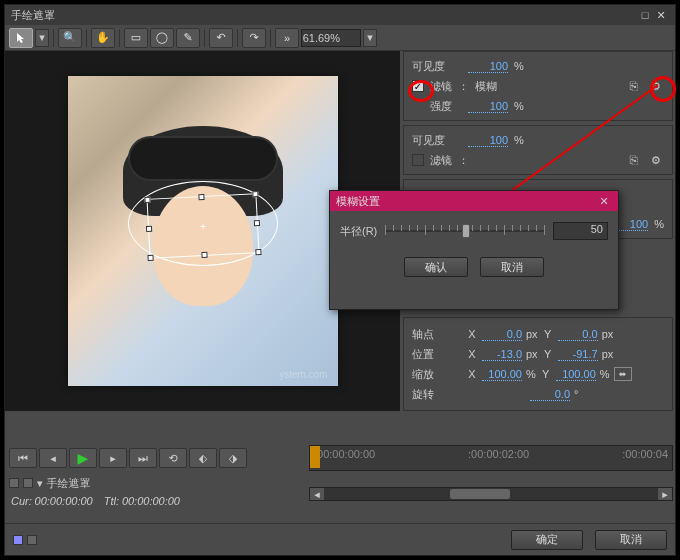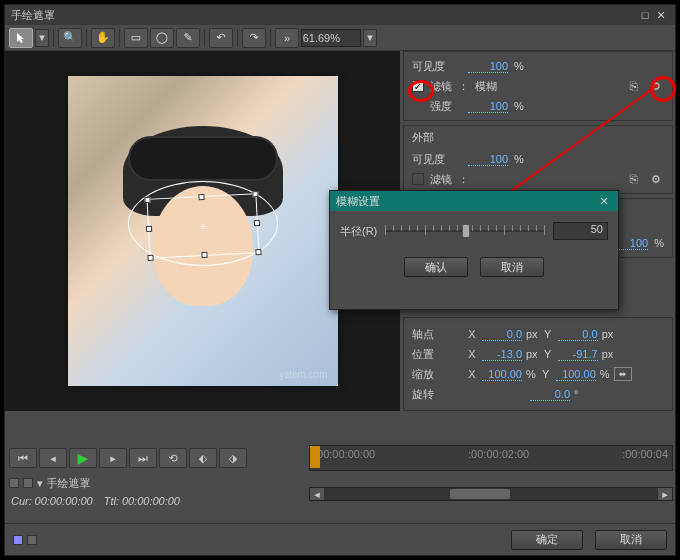--- a/index.html
+++ b/index.html
@@ -29,21 +29,21 @@
 .panel-title { color: #ccc; margin-bottom: 4px; }
 .prop-row { display: flex; align-items: center; height: 20px; color: #ccc; gap: 6px; }
 .prop-label { width: 50px; }
 .prop-val { color: #6db5ff; border-bottom: 1px dotted #6db5ff; min-width: 40px; text-align: right; display: inline-block; }
 .prop-unit { color: #ccc; }
 .checkbox { width: 12px; height: 12px; background: #ddd; border: 1px solid #333; display: inline-flex; align-items: center; justify-content: center; color: #000; font-size: 10px; }
 .icon-btn-sm { width: 16px; height: 14px; color: #ccc; display: inline-flex; align-items: center; justify-content: center; cursor: pointer; }
 .red-circle { position: absolute; border: 3px solid #e00; border-radius: 50%; pointer-events: none; }
 .arrow-line { position: absolute; pointer-events: none; }
 .dialog { position: absolute; left: 324px; top: 185px; width: 290px; height: 120px; background: #4a4a4a; border: 1px solid #222; box-shadow: 2px 2px 8px rgba(0,0,0,0.6); z-index: 10; }
-.dlg-title { height: 20px; background: #0f766e; color: #ddd; display: flex; align-items: center; padding: 0 6px; }
+.dlg-title { height: 20px; background: #be185d; color: #ddd; display: flex; align-items: center; padding: 0 6px; }
 .dlg-title .t { flex: 1; }
 .dlg-body { padding: 10px; }
 .slider-row { display: flex; align-items: center; gap: 8px; color: #ccc; }
 .slider-track { flex: 1; height: 20px; position: relative; }
 .slider-line { position: absolute; top: 9px; left: 0; right: 0; height: 2px; background: #333; }
 .slider-ticks { position: absolute; top: 4px; left: 0; right: 0; height: 12px; display: flex; justify-content: space-between; }
 .slider-tick { width: 1px; height: 6px; background: #888; }
 .slider-tick.big { height: 10px; }
 .slider-thumb { position: absolute; top: 3px; left: 48%; width: 8px; height: 14px; background: #aaa; border: 1px solid #555; border-radius: 2px; }
 .num-input { width: 55px; height: 18px; background: #3a3a3a; border: 1px solid #222; color: #ccc; text-align: right; padding: 0 4px; }
@@ -144,21 +144,20 @@
       <div class="prop-row">
         <span class="prop-label" style="padding-left:18px">强度</span>
         <span class="prop-val">100</span>
         <span class="prop-unit">%</span>
       </div>
       <div class="red-circle" style="left:4px; top:28px; width:26px; height:22px"></div>
       <div class="red-circle" style="right:-4px; top:24px; width:26px; height:26px"></div>
     </div>
 
     <div class="panel-section">
-      <div class="panel-title">外部</div>
       <div class="prop-row">
         <span class="prop-label">可见度</span>
         <span class="prop-val">100</span>
         <span class="prop-unit">%</span>
       </div>
       <div class="prop-row">
         <span class="checkbox" style="background:#4a4a4a"></span>
         <span>滤镜</span>
         <span>：</span>
         <span style="flex:1"></span>

